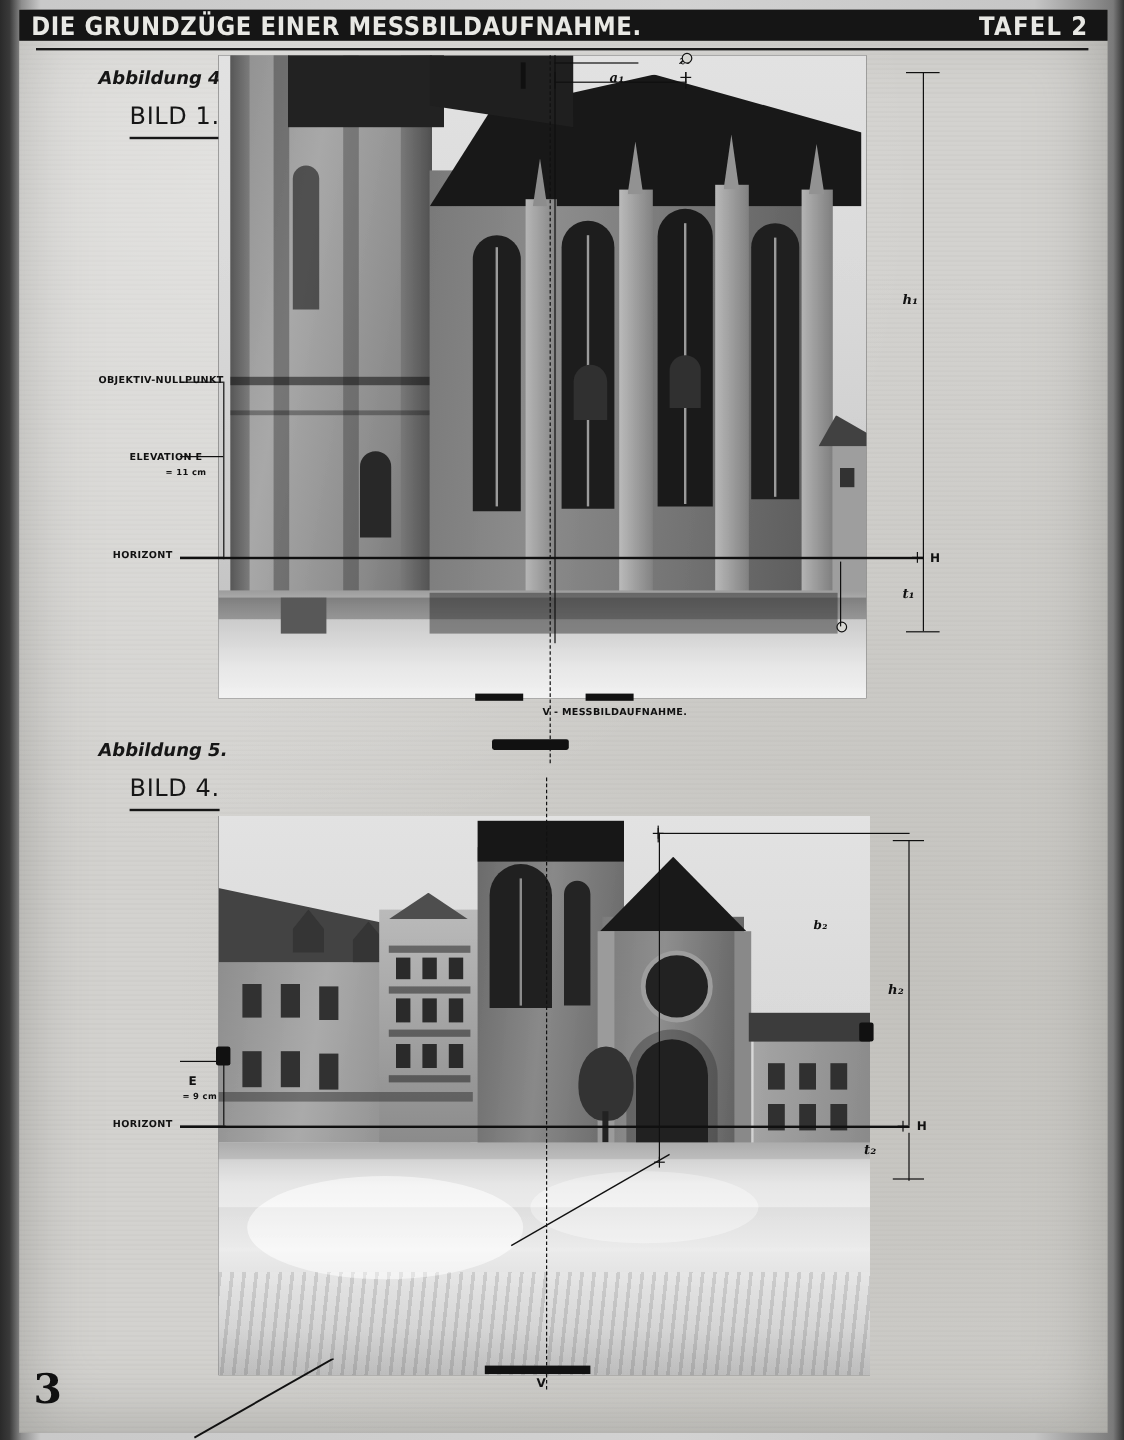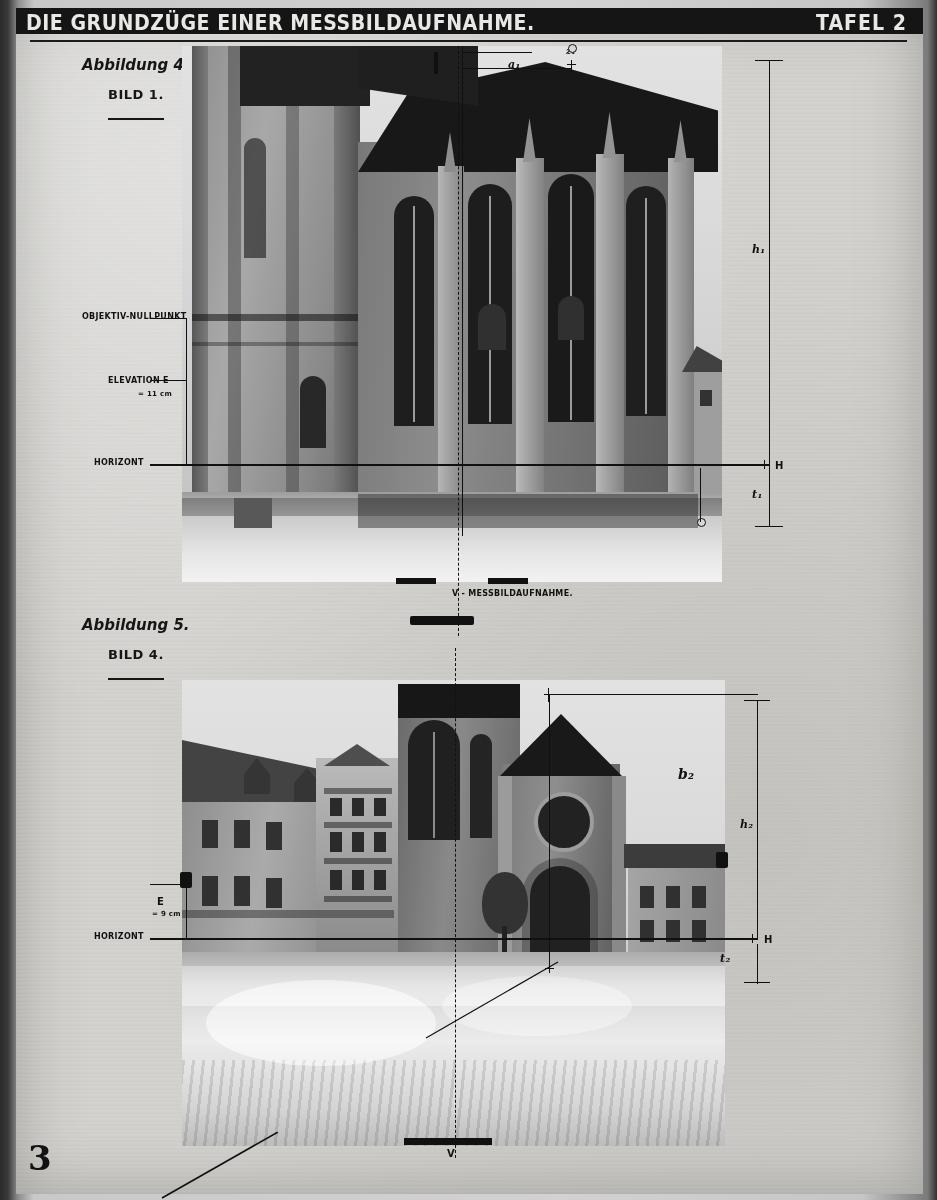--- a/index.html
+++ b/index.html
@@ -93,24 +93,24 @@
     position: absolute;
     font-family: "DejaVu Sans", sans-serif;
     color: #161616;
   }
   .cap-abb {
     font-size: 15px;
     font-weight: 700;
     font-style: italic;
   }
   .cap-bild {
-    font-size: 13px;
-    font-weight: 700;
+    font-size: 20px;
+    font-weight: 400;
     border-bottom: 2px solid #161616;
-    padding-bottom: 16px;
+    padding-bottom: 6px;
     display: inline-block;
     letter-spacing: 0.5px;
   }
 
   
   .photo {
     position: absolute;
     overflow: hidden;
     background: #3b3b3b;
     filter: grayscale(100%) contrast(112%);
@@ -383,21 +383,21 @@
     <div class="blk" style="left:0px; top:272px; width:543px; height:194px; background:linear-gradient(180deg,#a9a7a1 0%,#d0cec8 18%,#e2e0da 46%,#cbc9c3 80%,#b4b2ac 100%);"></div>
     <div class="blk" style="left:0px; top:380px; width:543px; height:86px; background:repeating-linear-gradient(96deg, rgba(90,88,83,0.16) 0px, rgba(90,88,83,0.16) 3px, rgba(255,255,255,0.05) 3px, rgba(255,255,255,0.05) 10px);"></div>
     <div class="blk" style="left:0px; top:286px; width:543px; height:40px; background:rgba(255,255,255,0.28);"></div>
     <div class="blk" style="left:24px; top:300px; width:230px; height:86px; background:rgba(255,255,255,0.35); border-radius:50%;"></div>
     <div class="blk" style="left:260px; top:296px; width:190px; height:60px; background:rgba(255,255,255,0.22); border-radius:50%;"></div>
   </div>
 
   <div class="ov hline" style="left:548px; top:694px; width:210px;"></div>
   <div class="ov tick" style="left:548px; top:688px; width:1px; height:14px;"></div>
   <div class="ov cross" style="left:544px; top:690px;"></div>
-  <div class="lbl lbl-it" style="left:678px; top:766px; font-size:14px;">b₂</div>
+  <div class="lbl lbl-it" style="left:678px; top:766px; font-size:10px;">b₂</div>
 
   <div class="ov vline" style="left:757px; top:700px; height:238px;"></div>
   <div class="ov hline" style="left:744px; top:700px; width:26px;"></div>
   <div class="lbl lbl-it" style="left:740px; top:818px;">h₂</div>
 
   <div class="ov vline" style="left:757px; top:944px; height:40px;"></div>
   <div class="ov hline" style="left:744px; top:982px; width:26px;"></div>
   <div class="lbl lbl-it" style="left:720px; top:952px;">t₂</div>
 
   <div class="ov hline2" style="left:150px; top:938px; width:608px;"></div>

